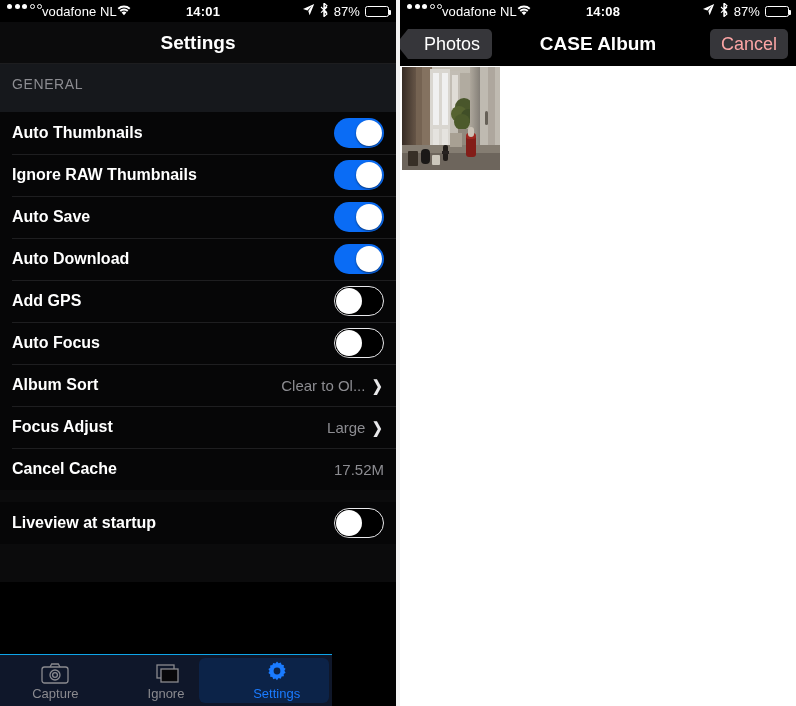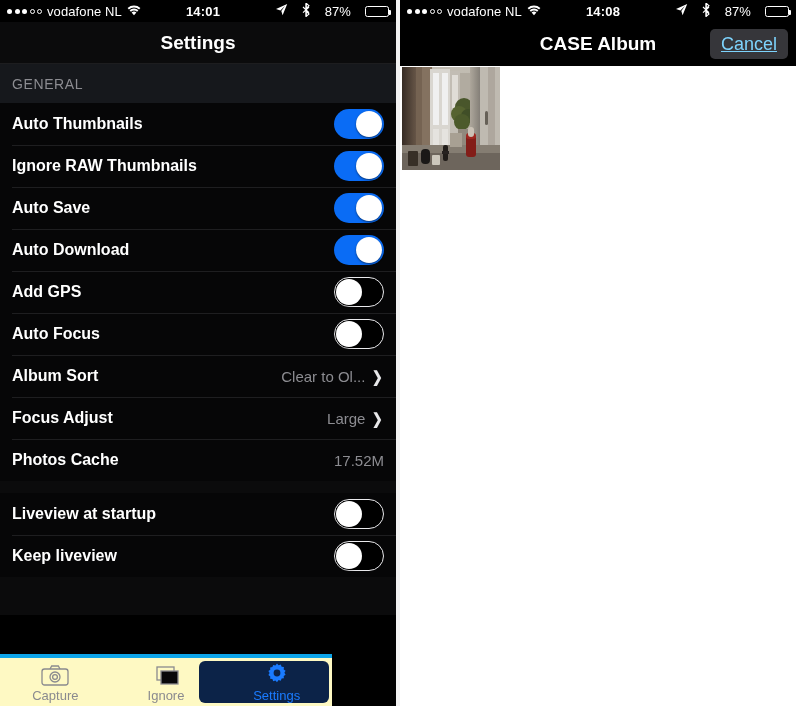--- a/index.html
+++ b/index.html
@@ -17,30 +17,30 @@
   .panel-divider { width:4px; height:706px; background:#f2f2f2; }
   .panel-right { width:396px; background:#ffffff; }
 
   
   .statusbar {
     height:22px; background:#000; color:#fff;
     display:flex; align-items:center;
     font-size:13px; letter-spacing:.1px;
     padding:0 7px; position:relative;
   }
-  .sb-left { display:flex; align-items:center; gap:5px; }
+  .sb-left { display:flex; align-items:flex-start; }
   .sb-dots { display:flex; align-items:center; gap:2.5px; }
   .dot { width:5px; height:5px; border-radius:50%; background:#fff; }
   .dot.hollow { background:transparent; border:1px solid #fff; width:5px; height:5px; }
   .sb-carrier { font-size:13px; }
   .sb-center {
     position:absolute; left:10px; right:0; text-align:center;
     font-size:13px; font-weight:bold; letter-spacing:.2px;
   }
-  .sb-right { margin-left:auto; display:flex; align-items:center; gap:14px; }
+  .sb-right { margin-left:auto; display:flex; align-items:center; gap:5px; }
   .sb-pct { font-size:13px; }
   .batt { width:24px; height:11px; border:1px solid #fff; border-radius:2.5px; position:relative; padding:1px; }
   .batt-fill { height:100%; background:#fff; border-radius:1px; }
   .batt:after{ content:""; position:absolute; right:-3px; top:3px; width:2px; height:5px;
     background:#fff; border-radius:0 1px 1px 0; }
 
   
   .navbar-dark {
     height:42px; background:#0b0b0c; color:#fff;
     display:flex; align-items:center; justify-content:center;
@@ -63,30 +63,30 @@
     border-radius:0 5px 5px 0; z-index:2;
   }
   .back-btn:before {
     content:""; position:absolute; left:-12px; top:0;
     width:0; height:0;
     border-top:15px solid transparent; border-bottom:15px solid transparent;
     border-right:12px solid #36363a;
   }
   .cancel-btn {
     margin-left:auto; height:30px; padding:0 11px;
-    background:#36363a; color:#7dd3fc; font-size:18px;
-    border-radius:5px; display:inline-flex; align-items:center; z-index:2;text-decoration:underline;
+    background:#36363a; color:#fca5a5; font-size:18px;
+    border-radius:5px; display:inline-flex; align-items:center; z-index:2;
   }
 
   
   .list { background:#000; }
   .section-header {
     background:#16181c; color:#8c8c91;
     font-size:14px; letter-spacing:.6px;
-    padding:12px 12px 7px 12px; height:39px;
+    padding:12px 12px 7px 12px; height:48px;
   }
   .row {
     height:42px; background:#060607;
     display:flex; align-items:center;
     padding:0 12px; position:relative;gap:43px;
   }
   .row + .row:before {
     content:""; position:absolute; left:12px; right:0; top:0;
     height:1px; background:#1e1e20;
   }
@@ -112,21 +112,21 @@
   }
   .toggle.on  .knob { right:2px; }
   .toggle.off .knob { left:1px; top:1px; }
 
   .gap { height:12px; background:#0b0b0c; }
   .list-filler { background:#0b0b0c; }
 
   
   .tabbar {
     position:absolute; bottom:0; left:0; width:332px; height:52px;
-    background:#fef9c3; border-top:4px solid #0ea5e9;
+    background:#0f172a; border-top:1px solid #0ea5e9;
     display:flex; align-items:stretch;
   }
   .tab {
     flex:1; display:flex; flex-direction:column;
     align-items:center; justify-content:center; gap:2px;
     color:#8a8a8f; font-size:13px;
   }
   .tab.active { color:#1a7bff; }
   .tab-bg {
     position:absolute; top:3px; bottom:3px; right:3px; width:130px;
@@ -258,46 +258,38 @@
 
       <div class="row">
         <span class="row-label">Focus Adjust</span>
         <span class="row-right">
           <span class="row-value">Large</span>
           <span class="chevron">❯</span>
         </span>
       </div>
 
       <div class="row">
-        <span class="row-label">Photos Cache</span>
+        <span class="row-label">Cancel Cache</span>
         <span class="row-right">
           <span class="row-value">17.52M</span>
         </span>
       </div>
 
       <div class="gap"></div>
 
 
       <div class="row">
         <span class="row-label">Liveview at startup</span>
         <span class="row-right">
           <span class="toggle off">
               <span class="knob"></span>
             </span>
         </span>
       </div>
 
-      <div class="row">
-        <span class="row-label">Keep liveview</span>
-        <span class="row-right">
-          <span class="toggle off">
-              <span class="knob"></span>
-            </span>
-        </span>
-      </div>
 
       <div class="list-filler" style="height:38px"></div>
     </div>
 
     <div class="tabbar">
       <div class="tab-bg"></div>
 
       <div class="tab">
         <div class="tab-inner">
           <span class="tab-icon">
@@ -370,20 +362,23 @@
               <path d="M4 0v5.4L7 2.8 4 0zm0 8.2v5.4l3-2.6-3-2.8zM1 4l6 5.6M1 9.6 7 4" stroke="#fff" stroke-width="1.1" fill="none"></path>
               <path d="M4.2.6v12.6" stroke="#fff" stroke-width="1.1"></path>
             </svg>
         </span>
         <span class="sb-pct">87%</span>
         <span class="batt"><span class="batt-fill" style="width:87%"></span></span>
       </div>
     </div>
 
     <div class="navbar-black">
+      <div class="back-btn">
+        <span>Photos</span>
+      </div>
       <div class="nav-title-r">CASE Album</div>
       <div class="cancel-btn">
         <span>Cancel</span>
       </div>
     </div>
 
     <div class="thumb-area">
       <div class="thumb">
         <svg width="98" height="103" viewBox="0 0 98 103">
           <defs>

